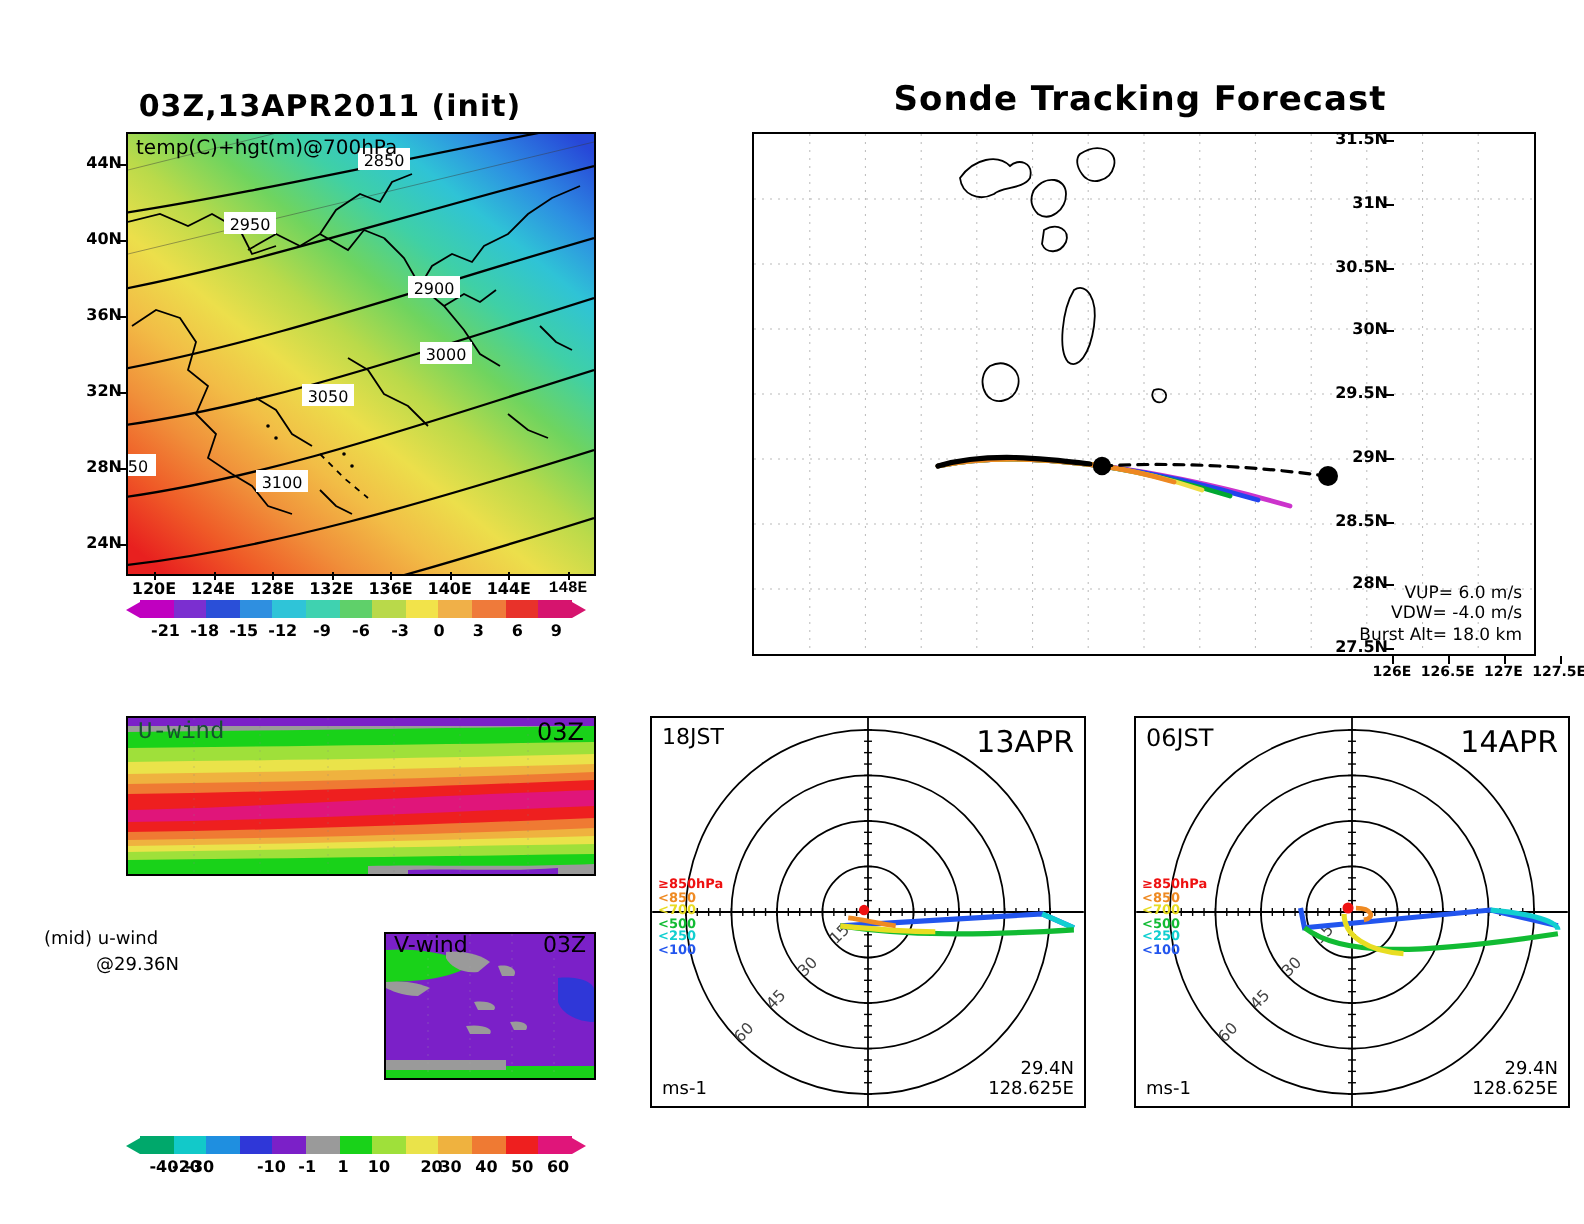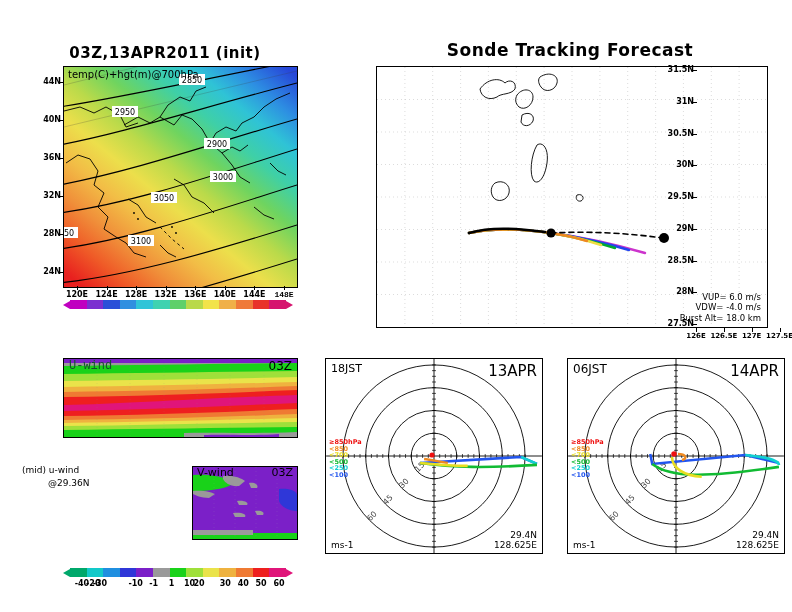--- a/index.html
+++ b/index.html
@@ -159,20 +159,33 @@
           <i style="background: rgb(185, 217, 74);"></i>
           <i style="background: rgb(242, 227, 74);"></i>
           <i style="background: rgb(240, 176, 72);"></i>
           <i style="background: rgb(239, 122, 58);"></i>
           <i style="background: rgb(232, 50, 42);"></i>
           <i style="background: rgb(214, 20, 110);"></i>
         </div>
       <div class="tri" id="cb-rcap" style="border-left:7px solid #d6146e;"></div>
     </div>
   </div>
+  <div id="tl-cbticks" style="position:absolute;left:63px;top:311px;width:235px;height:12px;">
+      <div class="cbtick" style="left: 5.77273px; top: 0px; width: 28px; text-align: center;">-21</div>
+      <div class="cbtick" style="left: 25.3182px; top: 0px; width: 28px; text-align: center;">-18</div>
+      <div class="cbtick" style="left: 44.8636px; top: 0px; width: 28px; text-align: center;">-15</div>
+      <div class="cbtick" style="left: 64.4091px; top: 0px; width: 28px; text-align: center;">-12</div>
+      <div class="cbtick" style="left: 83.9545px; top: 0px; width: 28px; text-align: center;">-9</div>
+      <div class="cbtick" style="left: 103.5px; top: 0px; width: 28px; text-align: center;">-6</div>
+      <div class="cbtick" style="left: 123.045px; top: 0px; width: 28px; text-align: center;">-3</div>
+      <div class="cbtick" style="left: 142.591px; top: 0px; width: 28px; text-align: center;">0</div>
+      <div class="cbtick" style="left: 162.136px; top: 0px; width: 28px; text-align: center;">3</div>
+      <div class="cbtick" style="left: 181.682px; top: 0px; width: 28px; text-align: center;">6</div>
+      <div class="cbtick" style="left: 201.227px; top: 0px; width: 28px; text-align: center;">9</div>
+    </div>
 </div>
 
 <div class="panel" style="left:0;top:352px;width:320px;height:100px;">
   <div class="mapbox" style="left:63px;top:6px;width:235px;height:80px;">
     <svg width="233" height="78" viewBox="0 0 233 78" style="display:block">
       <rect x="0" y="0" width="233" height="78" fill="#7b20c8"></rect>
       <path d="M0 0 H233 V5 H0 Z" fill="#7b20c8"></path>
       <path d="M0 4 H233 V8 H0 Z" fill="#9a9a9a"></path>
       <path d="M0 7 C 80 6, 160 5, 233 4 L233 14 C 160 15, 80 16, 0 16 Z" fill="#19d219"></path>
       <path d="M0 15 C 80 14, 160 13, 233 12 L233 20 C 160 21, 80 22, 0 23 Z" fill="#9fe03a"></path>
@@ -262,21 +275,21 @@
     </div>
   </div>
   <div id="wind-cbticks" style="position:absolute;left:63px;top:121px;width:235px;height:12px;">
       <div class="cbtick" style="left: 4.95833px; top: 0px; width: 28px; text-align: center;">-40</div>
       <div class="cbtick" style="left: 22.875px; top: 0px; width: 28px; text-align: center;">-30</div>
       <div class="cbtick" style="left: 23px; top: 0px; width: 28px; ">-20</div>
       <div class="cbtick" style="left: 58.7083px; top: 0px; width: 28px; text-align: center;">-10</div>
       <div class="cbtick" style="left: 76.625px; top: 0px; width: 28px; text-align: center;">-1</div>
       <div class="cbtick" style="left: 94.5417px; top: 0px; width: 28px; text-align: center;">1</div>
       <div class="cbtick" style="left: 112.458px; top: 0px; width: 28px; text-align: center;">10</div>
-      <div class="cbtick" style="left: 130.375px; top: 0px; width: 28px; text-align: left;">20</div>
+      <div class="cbtick" style="left: 130.375px; top: 0px; width: 28px; text-align: right;">20</div>
       <div class="cbtick" style="left: 148.292px; top: 0px; width: 28px; text-align: center;">30</div>
       <div class="cbtick" style="left: 166.208px; top: 0px; width: 28px; text-align: center;">40</div>
       <div class="cbtick" style="left: 184.125px; top: 0px; width: 28px; text-align: center;">50</div>
       <div class="cbtick" style="left: 202.042px; top: 0px; width: 28px; text-align: center;">60</div>
     </div>
 </div>
 
 <div class="panel" style="left:320px;top:0;width:472px;height:352px;">
 
   <div class="ttl" style="position:absolute;left:40px;top:40px;width:420px;font-size:17px;">Sonde Tracking Forecast</div>

